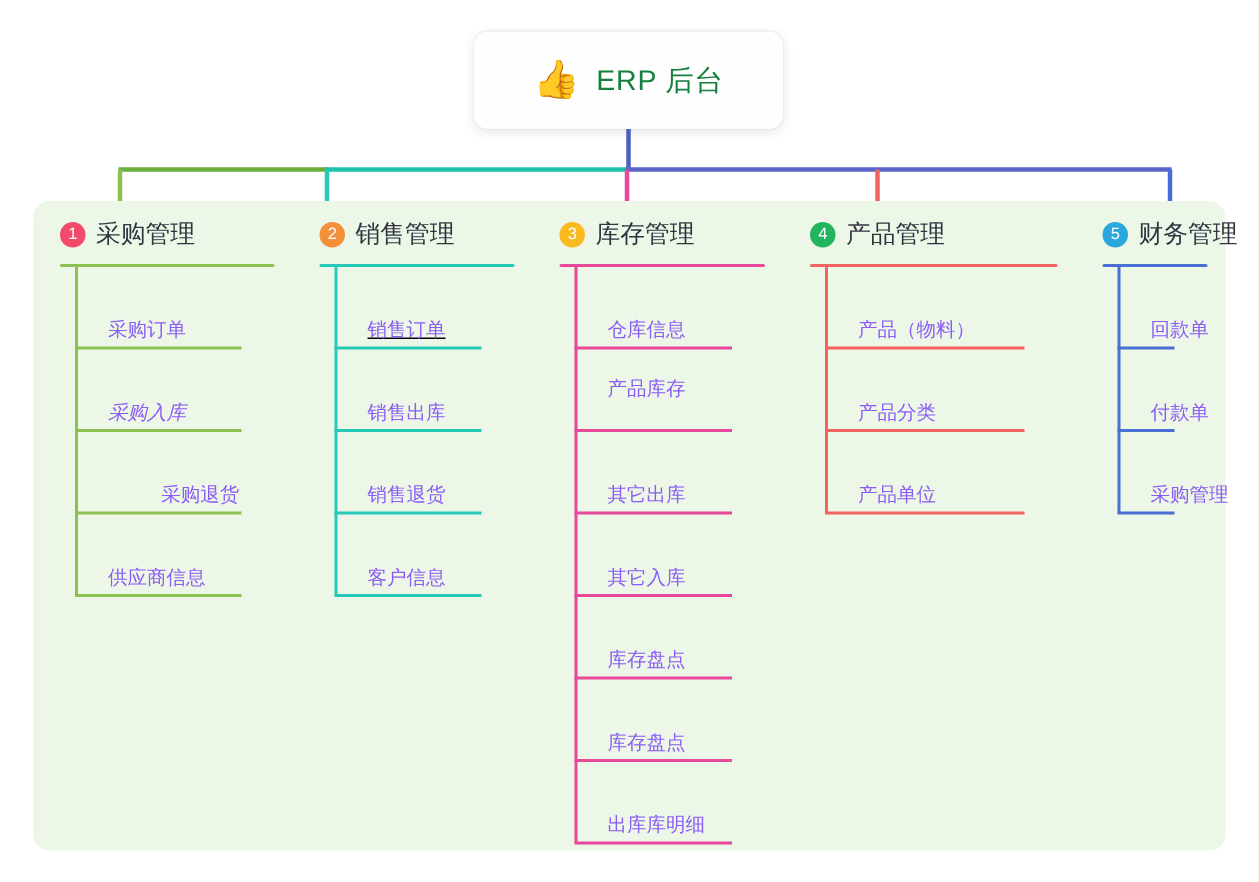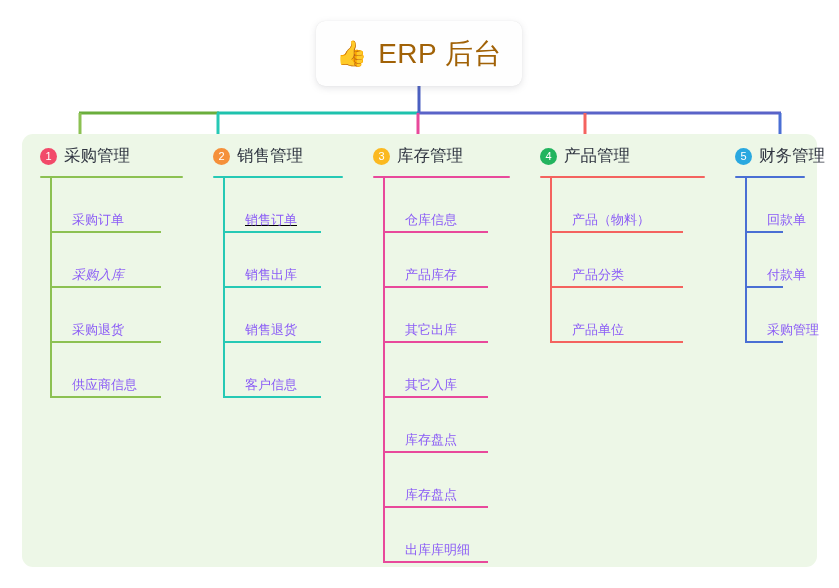--- a/index.html
+++ b/index.html
@@ -37,22 +37,22 @@
     justify-content: center;
     gap: 11px;
     box-sizing: border-box;
   }
   .root-emoji {
     font-size: 25px;
     line-height: 1;
     color: #f0b429;
   }
   .root-title {
-    font-size: 28px;
-    color: #a16207;
+    font-size: 19px;
+    color: #15803d;
     letter-spacing: 0.5px;
     white-space: nowrap;
   }
 
   
   .connectors {
     position: absolute;
     left: 0;
     top: 0;
     width: 839px;
@@ -184,21 +184,21 @@
         <div class="items">
           <div class="stem" style="background: rgb(140, 193, 82); height: 219px;"></div>
           <div class="item" style="height: 55px;">
             <span class="item-label">采购订单</span>
             <div class="item-rule" style="background: rgb(140, 193, 82); width: 111px;"></div>
           </div>
           <div class="item" style="height: 55px; font-style: italic;">
             <span class="item-label">采购入库</span>
             <div class="item-rule" style="background: rgb(140, 193, 82); width: 111px;"></div>
           </div>
-          <div class="item" style="height: 55px;">
+          <div class="item" style="height: 55px; justify-content: center;">
             <span class="item-label">采购退货</span>
             <div class="item-rule" style="background: rgb(140, 193, 82); width: 111px;"></div>
           </div>
           <div class="item" style="height: 55px;">
             <span class="item-label">供应商信息</span>
             <div class="item-rule" style="background: rgb(140, 193, 82); width: 111px;"></div>
           </div>
         </div>
       </div>
       <div class="column" style="width: 160px;">
@@ -232,21 +232,21 @@
           <span class="badge" style="background: rgb(251, 185, 33);">3</span>
           <span class="col-title">库存管理</span>
           <div class="head-rule" style="background: rgb(232, 73, 155); width: 137px;"></div>
         </div>
         <div class="items">
           <div class="stem" style="background: rgb(232, 73, 155); height: 384px;"></div>
           <div class="item" style="height: 55px;">
             <span class="item-label">仓库信息</span>
             <div class="item-rule" style="background: rgb(232, 73, 155); width: 105px;"></div>
           </div>
-          <div class="item" style="height: 55px;">
+          <div class="item" style="height: 55px; align-items: center;">
             <span class="item-label">产品库存</span>
             <div class="item-rule" style="background: rgb(232, 73, 155); width: 105px;"></div>
           </div>
           <div class="item" style="height: 55px;">
             <span class="item-label">其它出库</span>
             <div class="item-rule" style="background: rgb(232, 73, 155); width: 105px;"></div>
           </div>
           <div class="item" style="height: 55px;">
             <span class="item-label">其它入库</span>
             <div class="item-rule" style="background: rgb(232, 73, 155); width: 105px;"></div>

